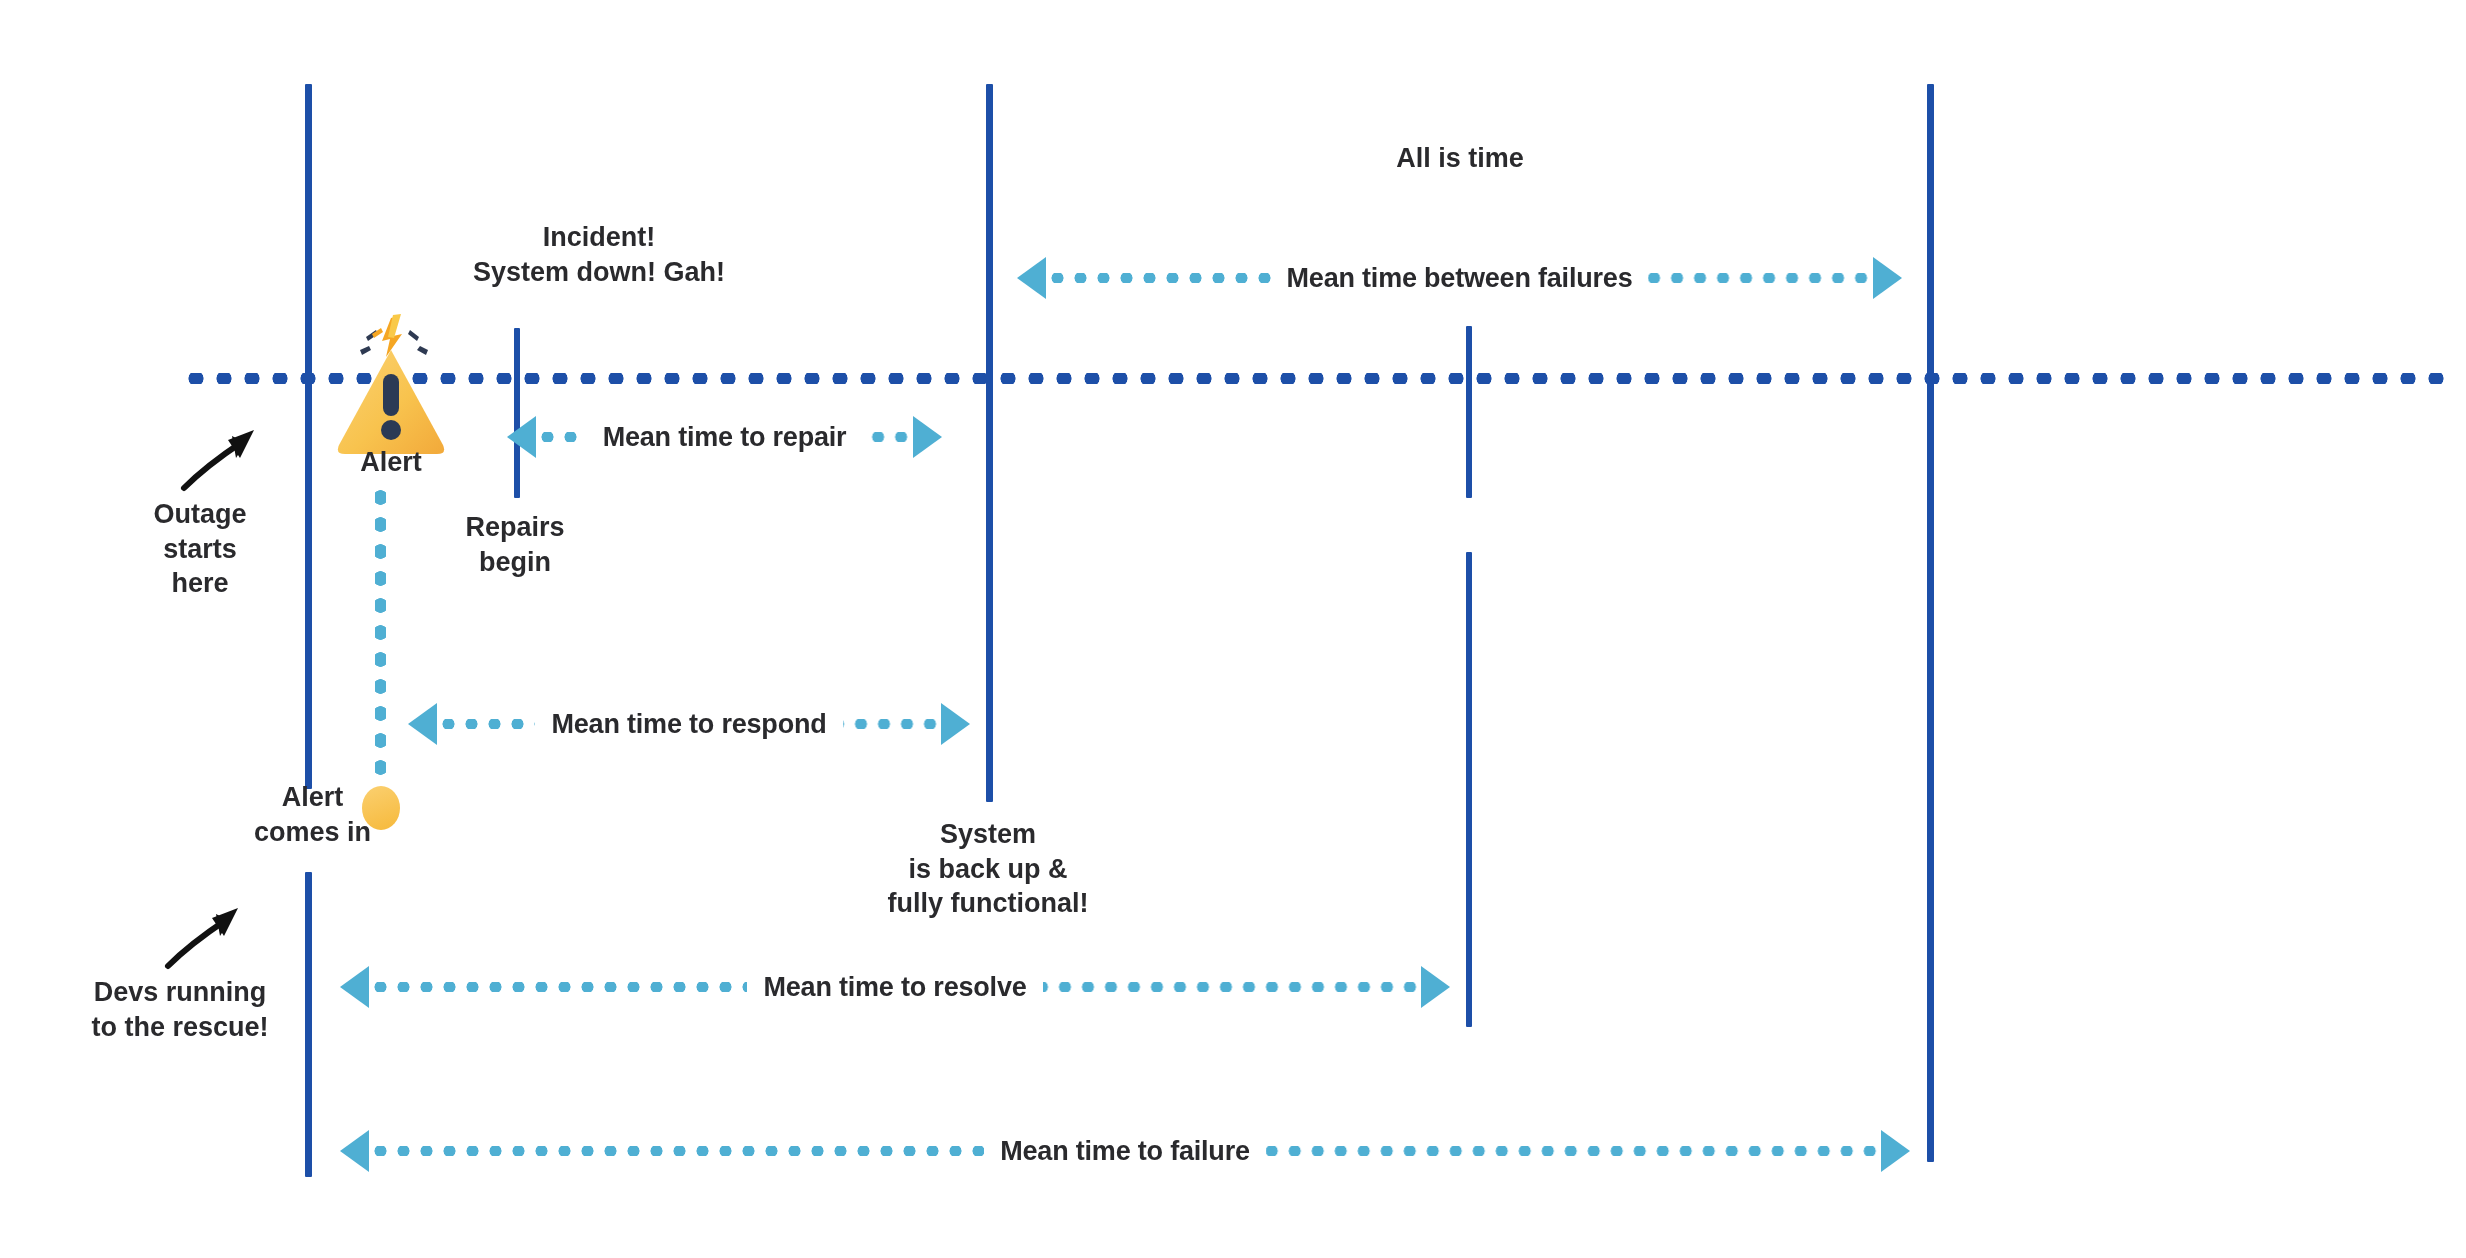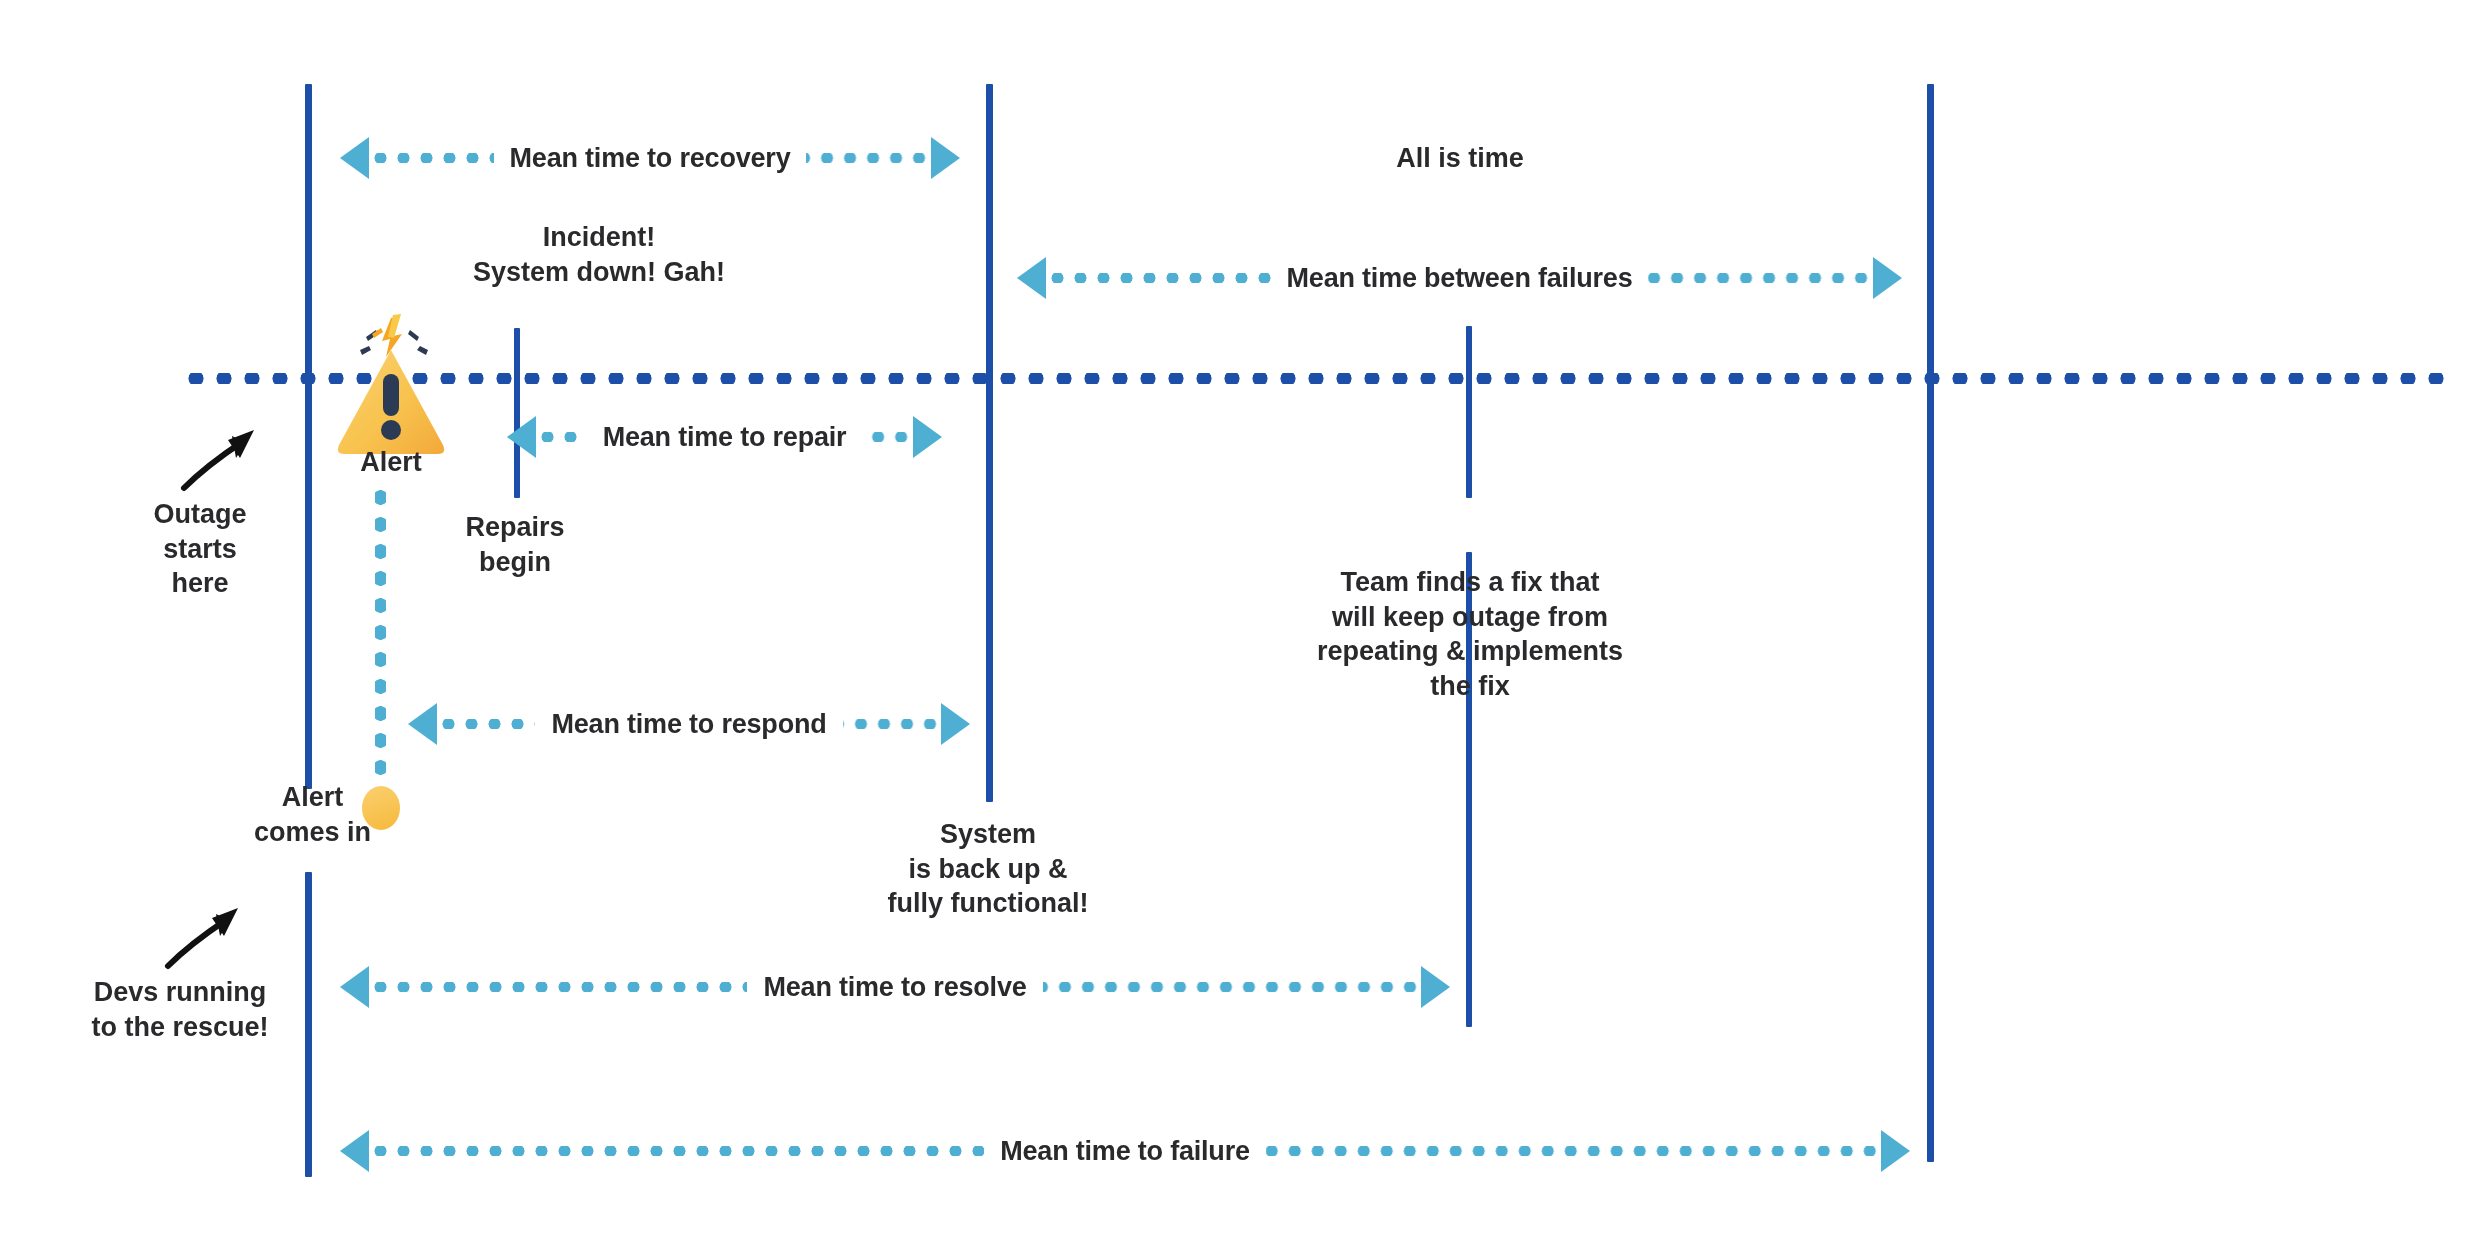--- a/index.html
+++ b/index.html
@@ -162,27 +162,20 @@
       <path d="M55 38 L107 133 Q111 142 101 142 L9 142 Q-1 142 3 133 Z" fill="url(#triGrad)"></path>
 
       <rect x="47" y="62" width="16" height="42" rx="8" fill="#2B3A55"></rect>
       <circle cx="55" cy="118" r="10" fill="#2B3A55"></circle>
     </svg>
   </div>
   <div class="alert-caption" style="left:316px; top:447px; width:150px;">Alert</div>
 
   <div class="alert-dot" style="left:362px; top:786px;"></div>
 
-  <div class="measure" style="left:340px; top:136px; width:620px;">
-    <div class="arrow-l"></div>
-    <div class="seg"></div>
-    <div class="lbl">Mean time to recovery</div>
-    <div class="seg right"></div>
-    <div class="arrow-r"></div>
-  </div>
 
   <div class="measure" style="left:1017px; top:256px; width:885px;">
     <div class="arrow-l"></div>
     <div class="seg"></div>
     <div class="lbl">Mean time between failures</div>
     <div class="seg right"></div>
     <div class="arrow-r"></div>
   </div>
 
   <div class="measure" style="left:507px; top:415px; width:435px;">
@@ -231,24 +224,20 @@
   <div class="cap c" style="left:420px; top:510px; width:190px;">Repairs
 begin</div>
 
   <div class="cap c" style="left:205px; top:780px; width:215px;">Alert
 comes in</div>
 
   <div class="cap c" style="left:838px; top:817px; width:300px;">System
 is back up &amp;
 fully functional!</div>
 
-  <div class="cap c" style="left:1290px; top:565px; width:360px;">Team finds a fix that
-will keep outage from
-repeating &amp; implements
-the fix</div>
 
   <div class="cap c" style="left:50px; top:975px; width:260px;">Devs running
 to the rescue!</div>
 
   <div class="hand-arrow" style="left:176px; top:418px;">
     <svg width="100" height="75" viewBox="0 0 100 75">
       <path d="M8 70 C22 56, 42 40, 66 24" stroke="#111111" stroke-width="6" fill="none" stroke-linecap="round"></path>
       <path d="M78 12 L60 40 L56 18 L70 25 Z" fill="#111111"></path>
       <path d="M78 12 L52 22 L64 40 Z" fill="#111111"></path>
     </svg>

